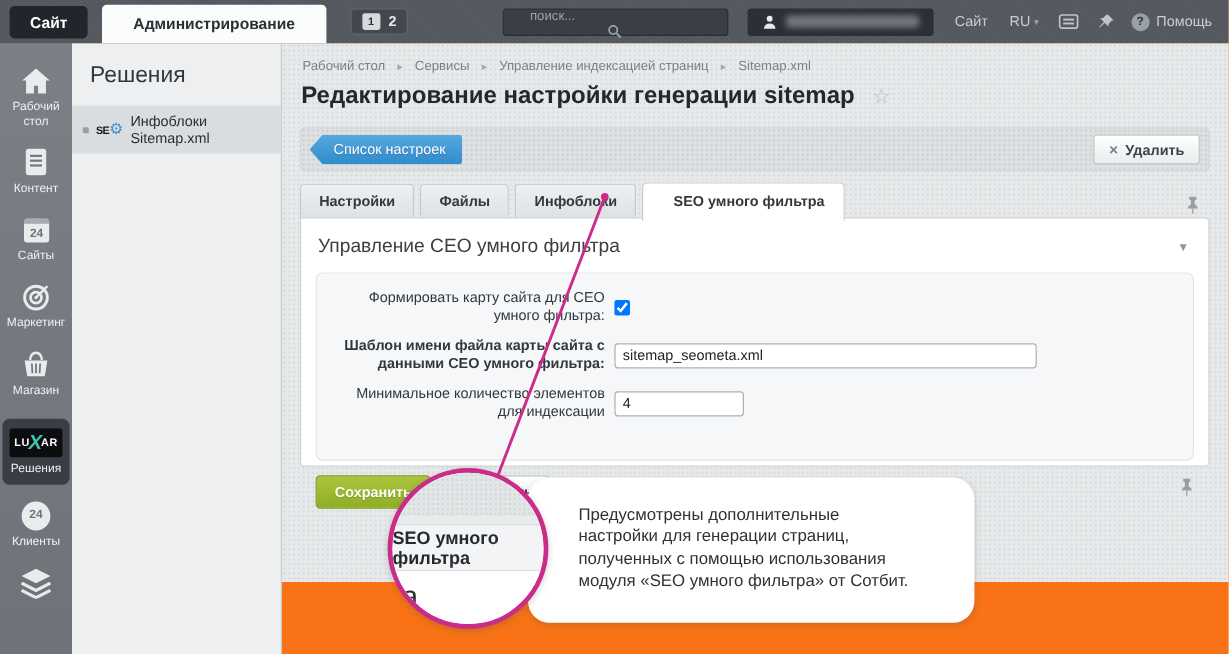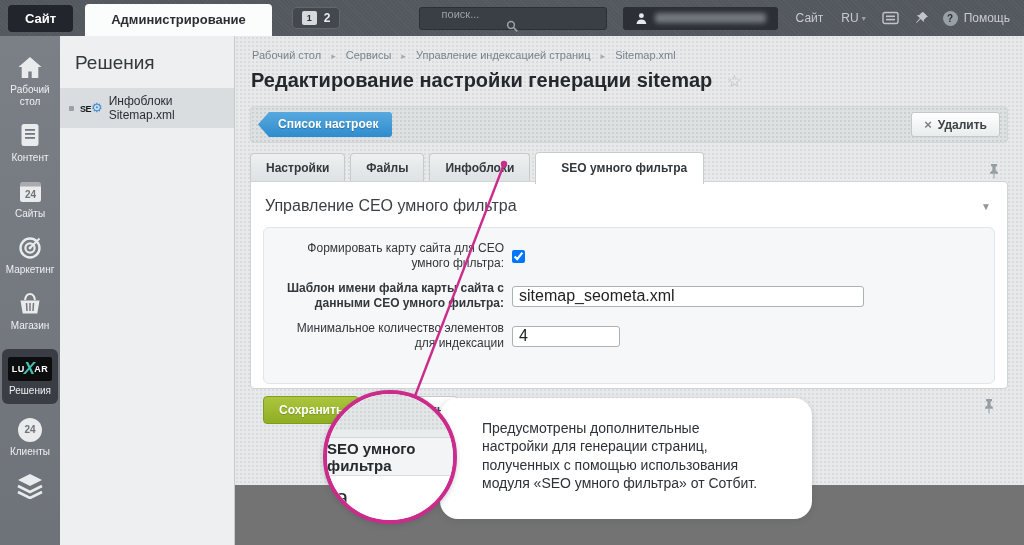--- a/index.html
+++ b/index.html
@@ -1,18 +1,18 @@
 <!DOCTYPE html>
 <html><head>
 <meta charset="utf-8">
 <style>
   * { margin:0; padding:0; box-sizing:border-box; }
   html,body { width:1024px; height:545px; overflow:hidden; }
   body { font-family:"Liberation Sans","DejaVu Sans",sans-serif; font-size:12px; color:#333; }
-  #app { position:relative; width:1024px; height:545px; background:#737373; overflow:hidden; }
+  #app { position:relative; width:1024px; height:545px; background:#f97316; overflow:hidden; }
 
   
   .topbar { position:absolute; left:0; top:0; width:1024px; height:36px;
     background:#53575e;
     background-image:repeating-linear-gradient(45deg, rgba(255,255,255,.03) 0 1px, transparent 1px 3px);
     display:flex; align-items:center; z-index:40; }
   .site-btn { margin-left:8px; background:#22252b; color:#fff; font-weight:bold; font-size:13px;
     padding:6px 17px; border-radius:4px; cursor:pointer; }
   .admin-tab { margin-left:12px; align-self:flex-end; background:#fbfcfc; color:#2b2f34;
     font-weight:bold; font-size:13px; padding:8px 26px 9px; border-radius:4px 4px 0 0; cursor:pointer; }
@@ -74,21 +74,21 @@
   .breadcrumb { position:absolute; left:17px; top:13px; font-size:11px; color:#79828a; }
   .breadcrumb .sep { color:#a2a9af; font-size:9px; margin:0 7px; }
   .breadcrumb .bc { cursor:pointer; }
   .page-title { position:absolute; left:16px; top:33px; font-size:20px; font-weight:bold; color:#24282c; }
   .fav-star { font-size:17px; color:#b4bac0; font-weight:normal; margin-left:9px; cursor:pointer; }
 
   .toolbar { position:absolute; left:15px; top:70px; width:758px; height:37px;
     background-color:#dee1e2; background-image:radial-gradient(#ccd0d2 1px, transparent 1.1px);
     background-size:4px 4px; border:1px solid #d2d6d8; border-radius:4px;
     display:flex; align-items:center; padding:0 7px; }
-  .btn-list { background:linear-gradient(#58a9de,#2f8ccd); color:#fff; font-weight:bold; font-size:12px;
+  .btn-list { background:linear-gradient(#58a9de,#2f8ccd); color:#fff; font-weight:normal; font-size:12px;
     height:25px; line-height:25px; padding:0 14px 0 20px; cursor:pointer;
     clip-path:polygon(11px 0, 100% 0, 100% 100%, 11px 100%, 0 50%);
     border-radius:3px; text-shadow:0 1px 1px rgba(0,0,0,.25); }
   .btn-del { margin-left:auto; background:linear-gradient(#ffffff,#e9eced); border:1px solid #c2c8cb;
     border-radius:3px; height:25px; display:flex; align-items:center; gap:6px; padding:0 12px;
     font-weight:bold; font-size:12px; color:#3c4246; cursor:pointer; }
   .btn-del .x { color:#7a8186; font-size:13px; font-weight:bold; }
 
   .tabs { position:absolute; left:15px; top:116px; width:758px; display:flex; align-items:flex-end; }
   .tab { background:linear-gradient(#eef0f1,#dde1e3); border:1px solid #c6cbce; border-bottom:none;
@@ -103,21 +103,21 @@
   .section-hd .ttl { font-size:16px; color:#3a3f44; }
   .section-hd .tri { margin-left:auto; color:#8f969c; font-size:10px; cursor:pointer; }
   .fieldset { margin:2px 12px 0; background:#f6f7f8; border:1px solid #e2e5e7; border-radius:6px;
     padding:13px 12px 16px; }
   .frow { display:flex; align-items:center; margin-bottom:10px; }
   .frow:last-child { margin-bottom:16px; }
   .flabel { width:228px; text-align:right; font-size:12px; color:#32373b; line-height:1.25; flex:none; }
   .flabel.bold { font-weight:bold; }
   .fctrl { margin-left:8px; }
   .fctrl input[type=text] { height:21px; border:1px solid #aab1b7; border-radius:3px; padding:0 6px;
-    font-size:16px; color:#222; font-family:inherit; background:#fff; }
+    font-size:12px; color:#222; font-family:inherit; background:#fff; }
   .inp-wide { width:352px; }
   .inp-small { width:108px; }
   .frow input[type=checkbox] { width:13px; height:13px; margin-left:8px; }
   .panel-footer { display:flex; align-items:center; gap:4px; padding:12px 12px 0; position:relative; }
   .btn-green { background:linear-gradient(#abc63e,#8fae24); border:1px solid #7f9c1c; border-radius:4px;
     color:#fff; font-weight:bold; font-size:12px; padding:6px 15px; cursor:pointer;
     text-shadow:0 1px 1px rgba(0,0,0,.2); }
   .btn-white { background:linear-gradient(#ffffff,#e9eced); border:1px solid #c3c9cc; border-radius:4px;
     color:#3a4045; font-weight:bold; font-size:12px; padding:6px 13px; cursor:pointer; }
   .pin-footer { position:absolute; right:12px; top:14px; cursor:pointer; }

